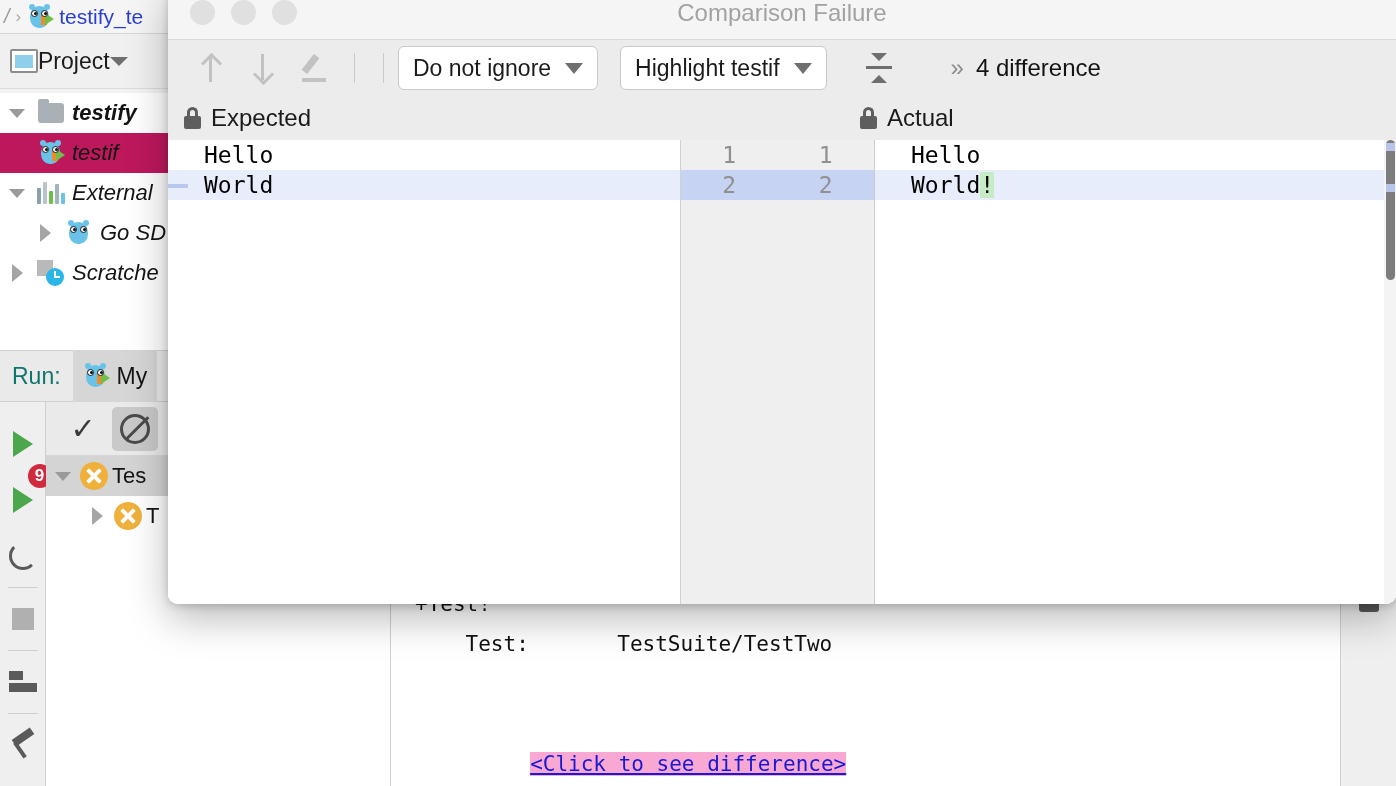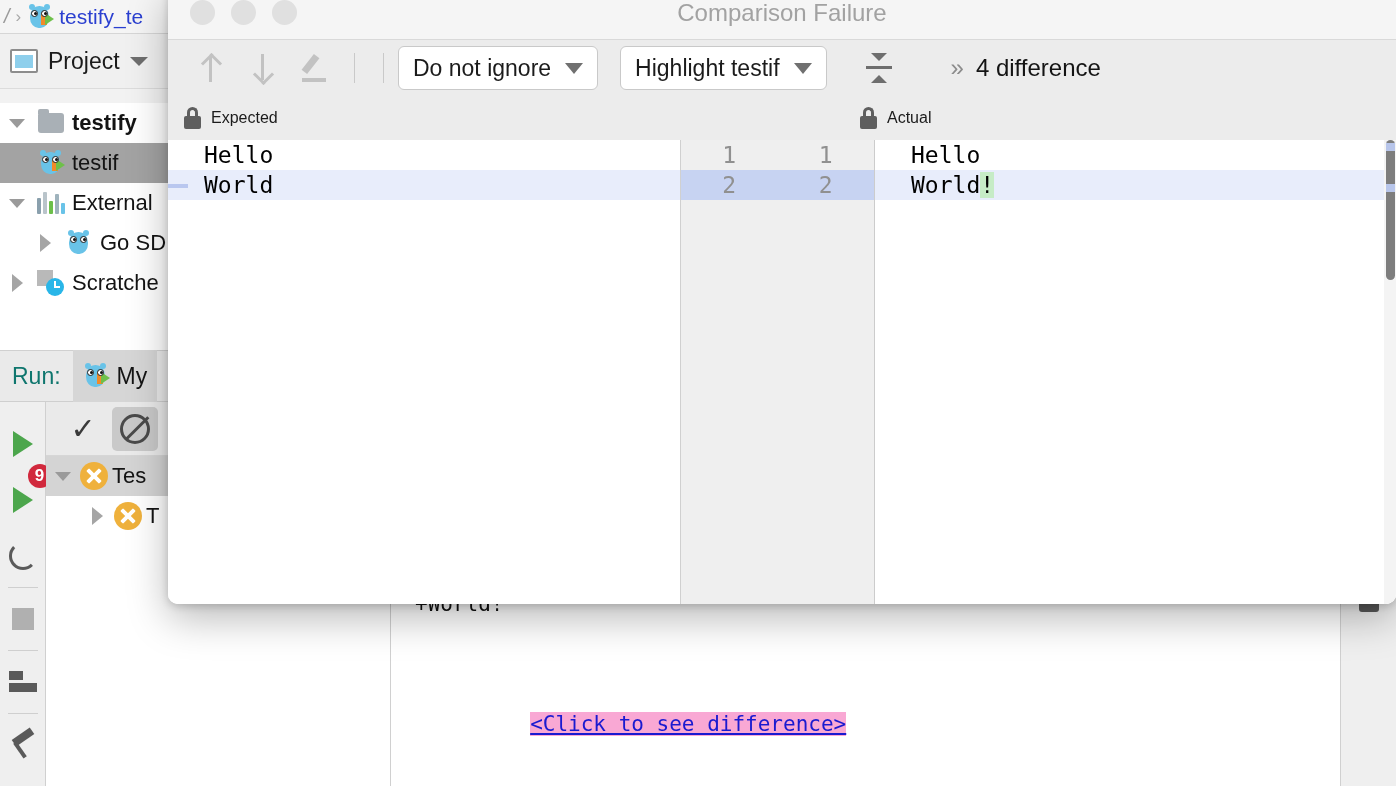--- a/index.html
+++ b/index.html
@@ -22,40 +22,40 @@
     overflow: hidden; white-space: nowrap;
   }
   .crumb-slash { color: #9a9a9a; font-size: 20px; font-style: italic; }
   .crumb-chev { color: #a8a8a8; font-size: 17px; }
   .crumb-text { color: #2a3fd0; font-size: 21px; }
 
   
   .proj-header {
     position: absolute; left: 0; top: 34px; width: 300px; height: 55px;
     background: #f0f0f0; border-bottom: 1px solid #dcdcdc;
-    display: flex; align-items: center; gap: 10px; padding-left: 10px;
+    display: flex; align-items: center; padding-left: 10px;
   }
   .proj-title { font-size: 23px; color: #1b1b1b; }
   .tri-down {
     width: 0; height: 0; border-left: 9px solid transparent;
     border-right: 9px solid transparent; border-top: 9px solid #6e6e6e;
   }
   .tri-right {
     width: 0; height: 0; border-top: 9px solid transparent;
     border-bottom: 9px solid transparent; border-left: 11px solid #a5a5a5;
   }
   .tri-down-sm {
     width: 0; height: 0; border-left: 8px solid transparent;
     border-right: 8px solid transparent; border-top: 9px solid #9a9a9a;
   }
 
   
-  .proj-tree { position: absolute; left: 0; top: 103px; width: 300px; height: 260px; background: #fff; }
+  .proj-tree { position: absolute; left: 0; top: 93px; width: 300px; height: 260px; background: #fff; font-style: italic; }
   .tree-row { display: flex; align-items: center; height: 40px; white-space: nowrap; font-size: 22px; color: #141414; }
-  .tree-row.sel { background: #a3a3a3; text-align: center; }
+  .tree-row.sel { background: #be185d; text-align: center; }
   .tree-arrow { width: 34px; display: flex; justify-content: center; align-items: center; flex: 0 0 34px; }
   .tree-ico { width: 34px; display: flex; justify-content: center; align-items: center; flex: 0 0 34px; }
   .tree-label { padding-left: 4px; }
   .tree-label.bold { font-weight: bold; }
 
   
   .folder { width: 26px; height: 20px; background: #a9b0b6; border-radius: 2px 3px 3px 3px; position: relative; }
   .folder:before { content:""; position:absolute; left:0; top:-4px; width:11px; height:5px; background:#a9b0b6; border-radius:2px 2px 0 0;}
 
   
@@ -191,21 +191,21 @@
   .chevs { font-size: 24px; color: #8c8c8c; padding: 0 12px; }
   .diffcount { font-size: 24px; color: #141414; white-space: nowrap; }
 
   .panehdr { height: 44px; background: #ececec; display: flex; }
   .panehdr .half { flex: 1; display: flex; align-items: center; gap: 10px; }
   .panehdr .half.left { padding-left: 16px; }
   .panehdr .half.right { justify-content: flex-start; padding-left: 140px; }
   .lock { width: 17px; height: 22px; position: relative; }
   .lock .bd { position:absolute; left:0; bottom:0; width:17px; height:13px; background:#5e5e5e; border-radius:2px;}
   .lock .sh { position:absolute; left:3px; top:0; width:11px; height:12px; border:3px solid #5e5e5e; border-bottom:none; border-radius:6px 6px 0 0;}
-  .panetitle { font-size: 16px; color: #1b1b1b; }
+  .panetitle { font-size: 24px; color: #1b1b1b; }
 
   .diffbody { display: flex; height: 472px; background: #fff; }
   .dpane { position: relative; background: #fff; overflow: hidden; font-family: "DejaVu Sans Mono", monospace; font-size: 23px; }
   .dpane.left { width: 513px; border-right: 1px solid #d0d0d0; }
   .gutters { width: 194px; background: #efefef; border-right: 1px solid #cccccc; position: relative; }
   .dpane.right { flex: 1; }
   .drow { height: 30px; line-height: 30px; white-space: pre; padding-left: 36px; }
   .drow.hl { background: #e8edfb; }
   .dmark { position: absolute; left: 0; width: 20px; height: 4px; background: #b9c7ef; }
   .grow { height: 30px; line-height: 30px; display: flex; color: #909090; font-family: "DejaVu Sans Mono", monospace; font-size: 23px; }
@@ -410,21 +410,22 @@
       <div class="rt-row">
         <span class="tree-arrow" style="margin-left:34px">
             <span class="tri-right"></span>
           </span>
         <span class="xicon"></span>
         <span class="tree-label">T</span>
       </div>
     </div>
 
     <div class="console">
-      <div class="cline" style="margin-top:182px">+World!</div>
+      <div class="cline" style="margin-top:182px">+Test!</div>
+      <div class="cline">    Test:       TestSuite/TestTwo</div>
       <div class="cline"></div>
       <div class="cline" style="padding-left:38px;">
         <span class="clink">&lt;Click to see difference&gt;</span>
       </div>
       <div class="cline"></div>
       <div class="cline"></div>
 
     </div>
 
     <div class="console-right">

